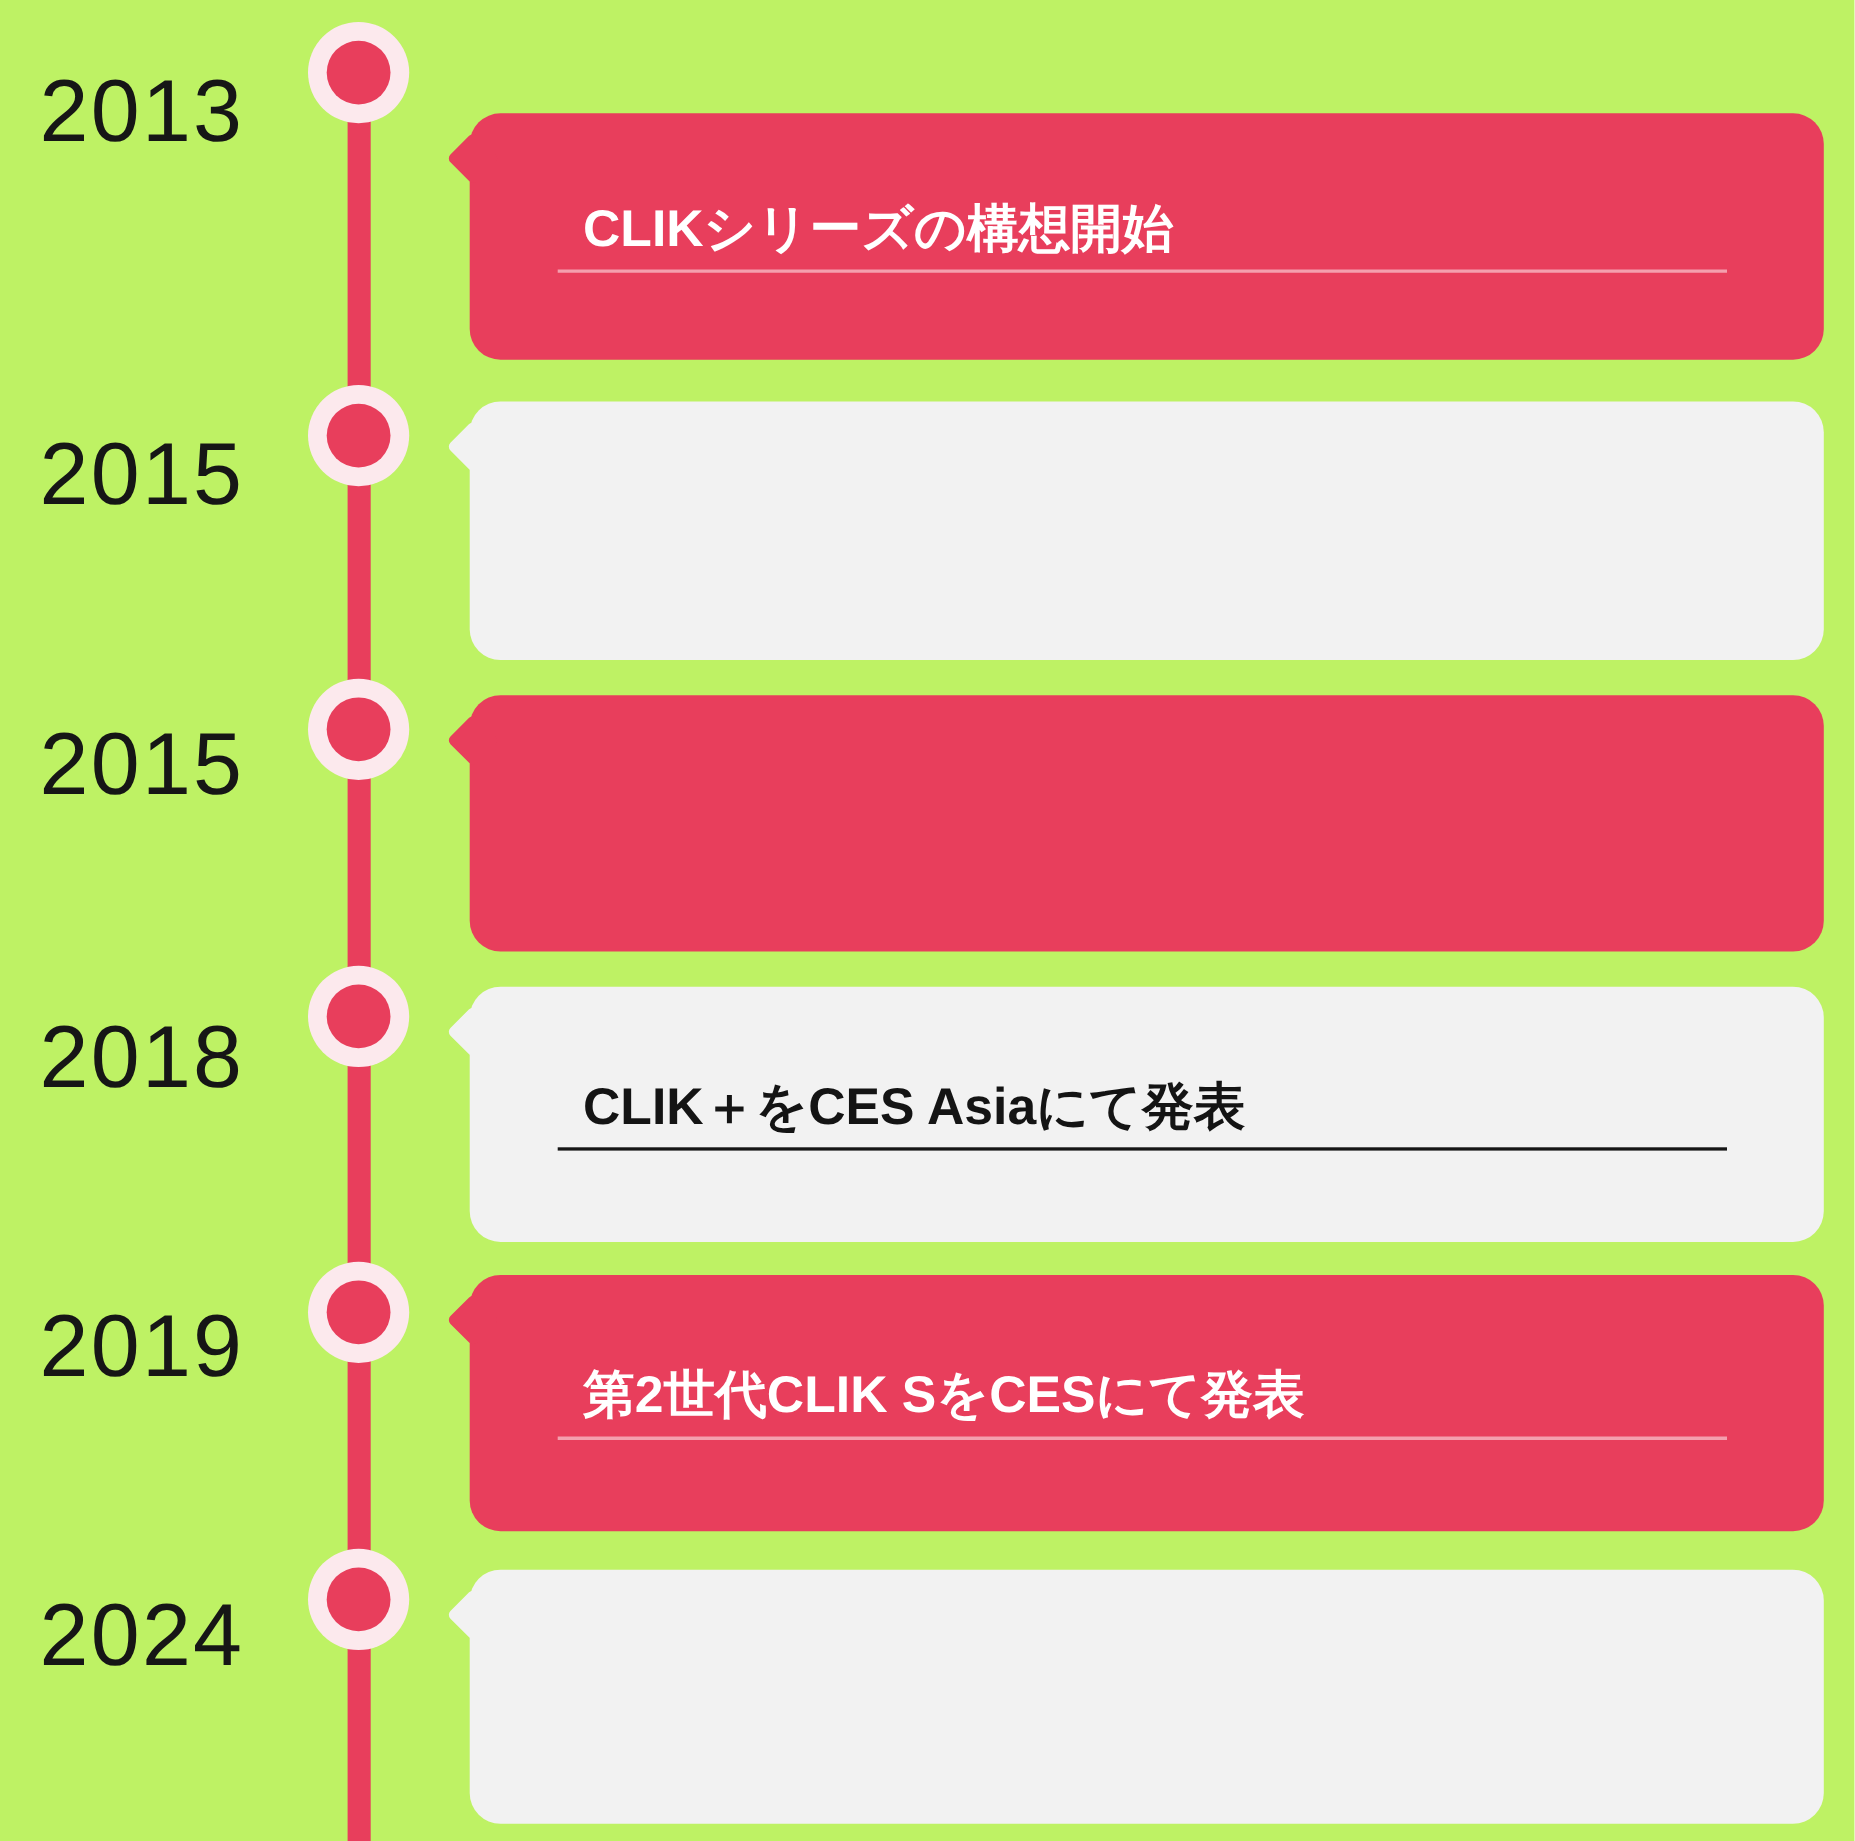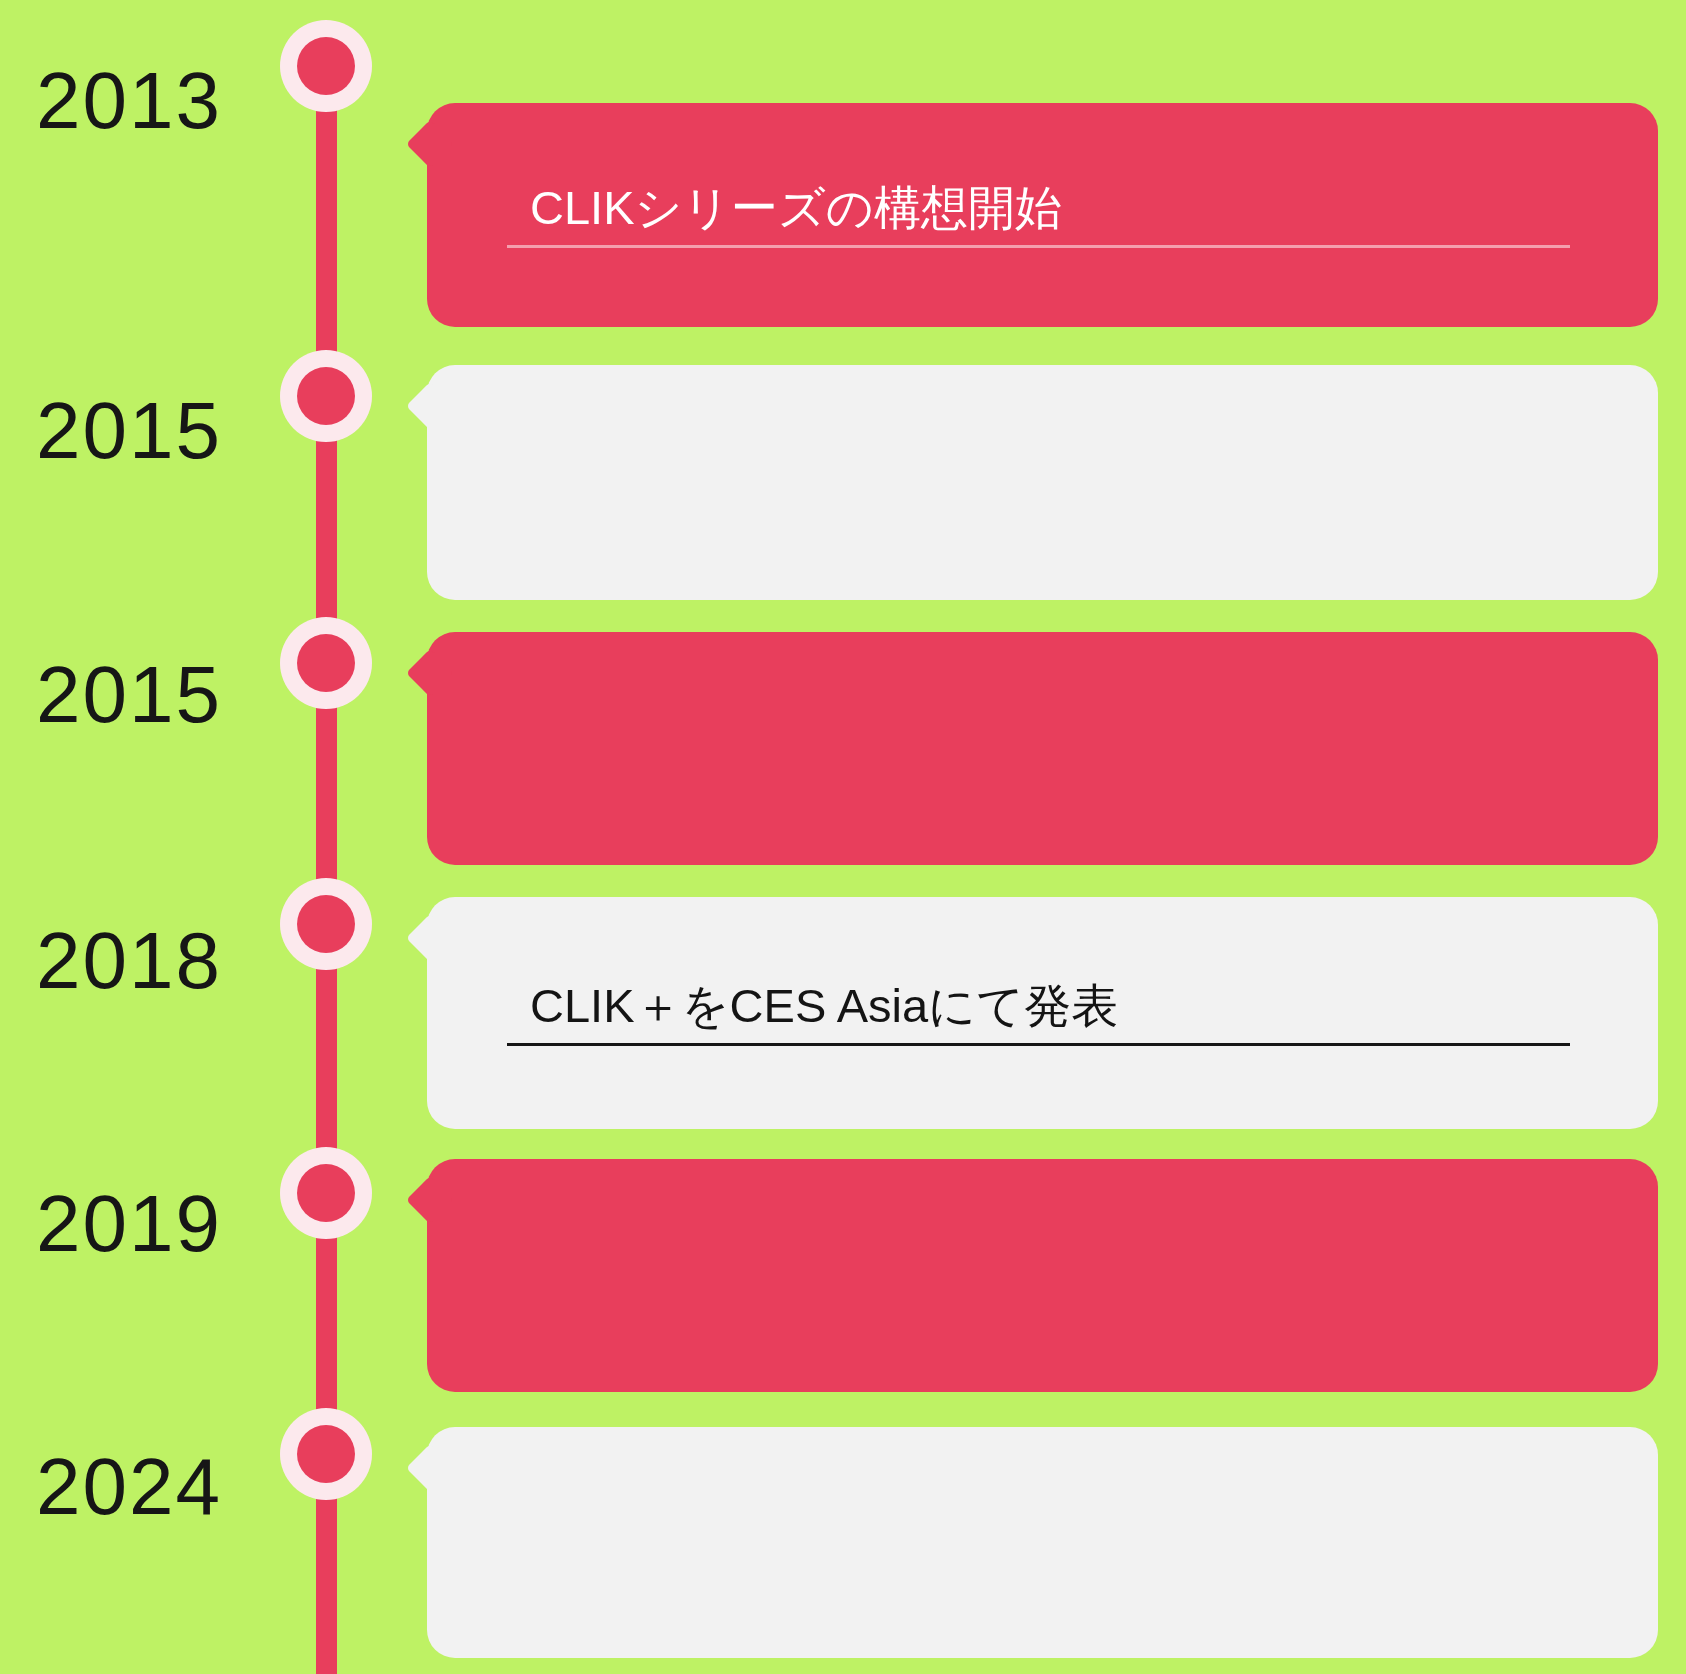--- a/index.html
+++ b/index.html
@@ -68,20 +68,21 @@
   .card.gray,.card.gray .tail{background:var(--card-gray);}
   .bubble-body{
     position:relative;
     flex:1;
     margin:0 88px 0 80px;
     line-height:1.1;
     font-size:47px;
     padding:0 0 12px 23px;
     border-bottom:3px solid;
     white-space:nowrap;
+    font-weight:bold;
   }
   .card.red .bubble-body{color:#ffffff;border-bottom-color:rgba(255,255,255,0.5);}
   .card.gray .bubble-body{color:#141414;border-bottom-color:#161616;}
   .bubble-link{
     color:#ffffff;
     text-decoration:none;
     border-bottom:3px solid #ffffff;
     padding-bottom:1px;
     cursor:pointer;
   }
@@ -145,20 +146,21 @@
     </div>
   </div>
 
   <div class="row r4">
     <div class="year">2019</div>
     <div class="halo">
       <div class="dot"></div>
     </div>
     <div class="card red">
       <div class="tail"></div>
+      <div class="bubble-body">第2世代CLIK SをCESにて発表</div>
     </div>
   </div>
 
   <div class="row r5">
     <div class="year">2024</div>
     <div class="halo">
       <div class="dot"></div>
     </div>
     <div class="card gray">
       <div class="tail"></div>

